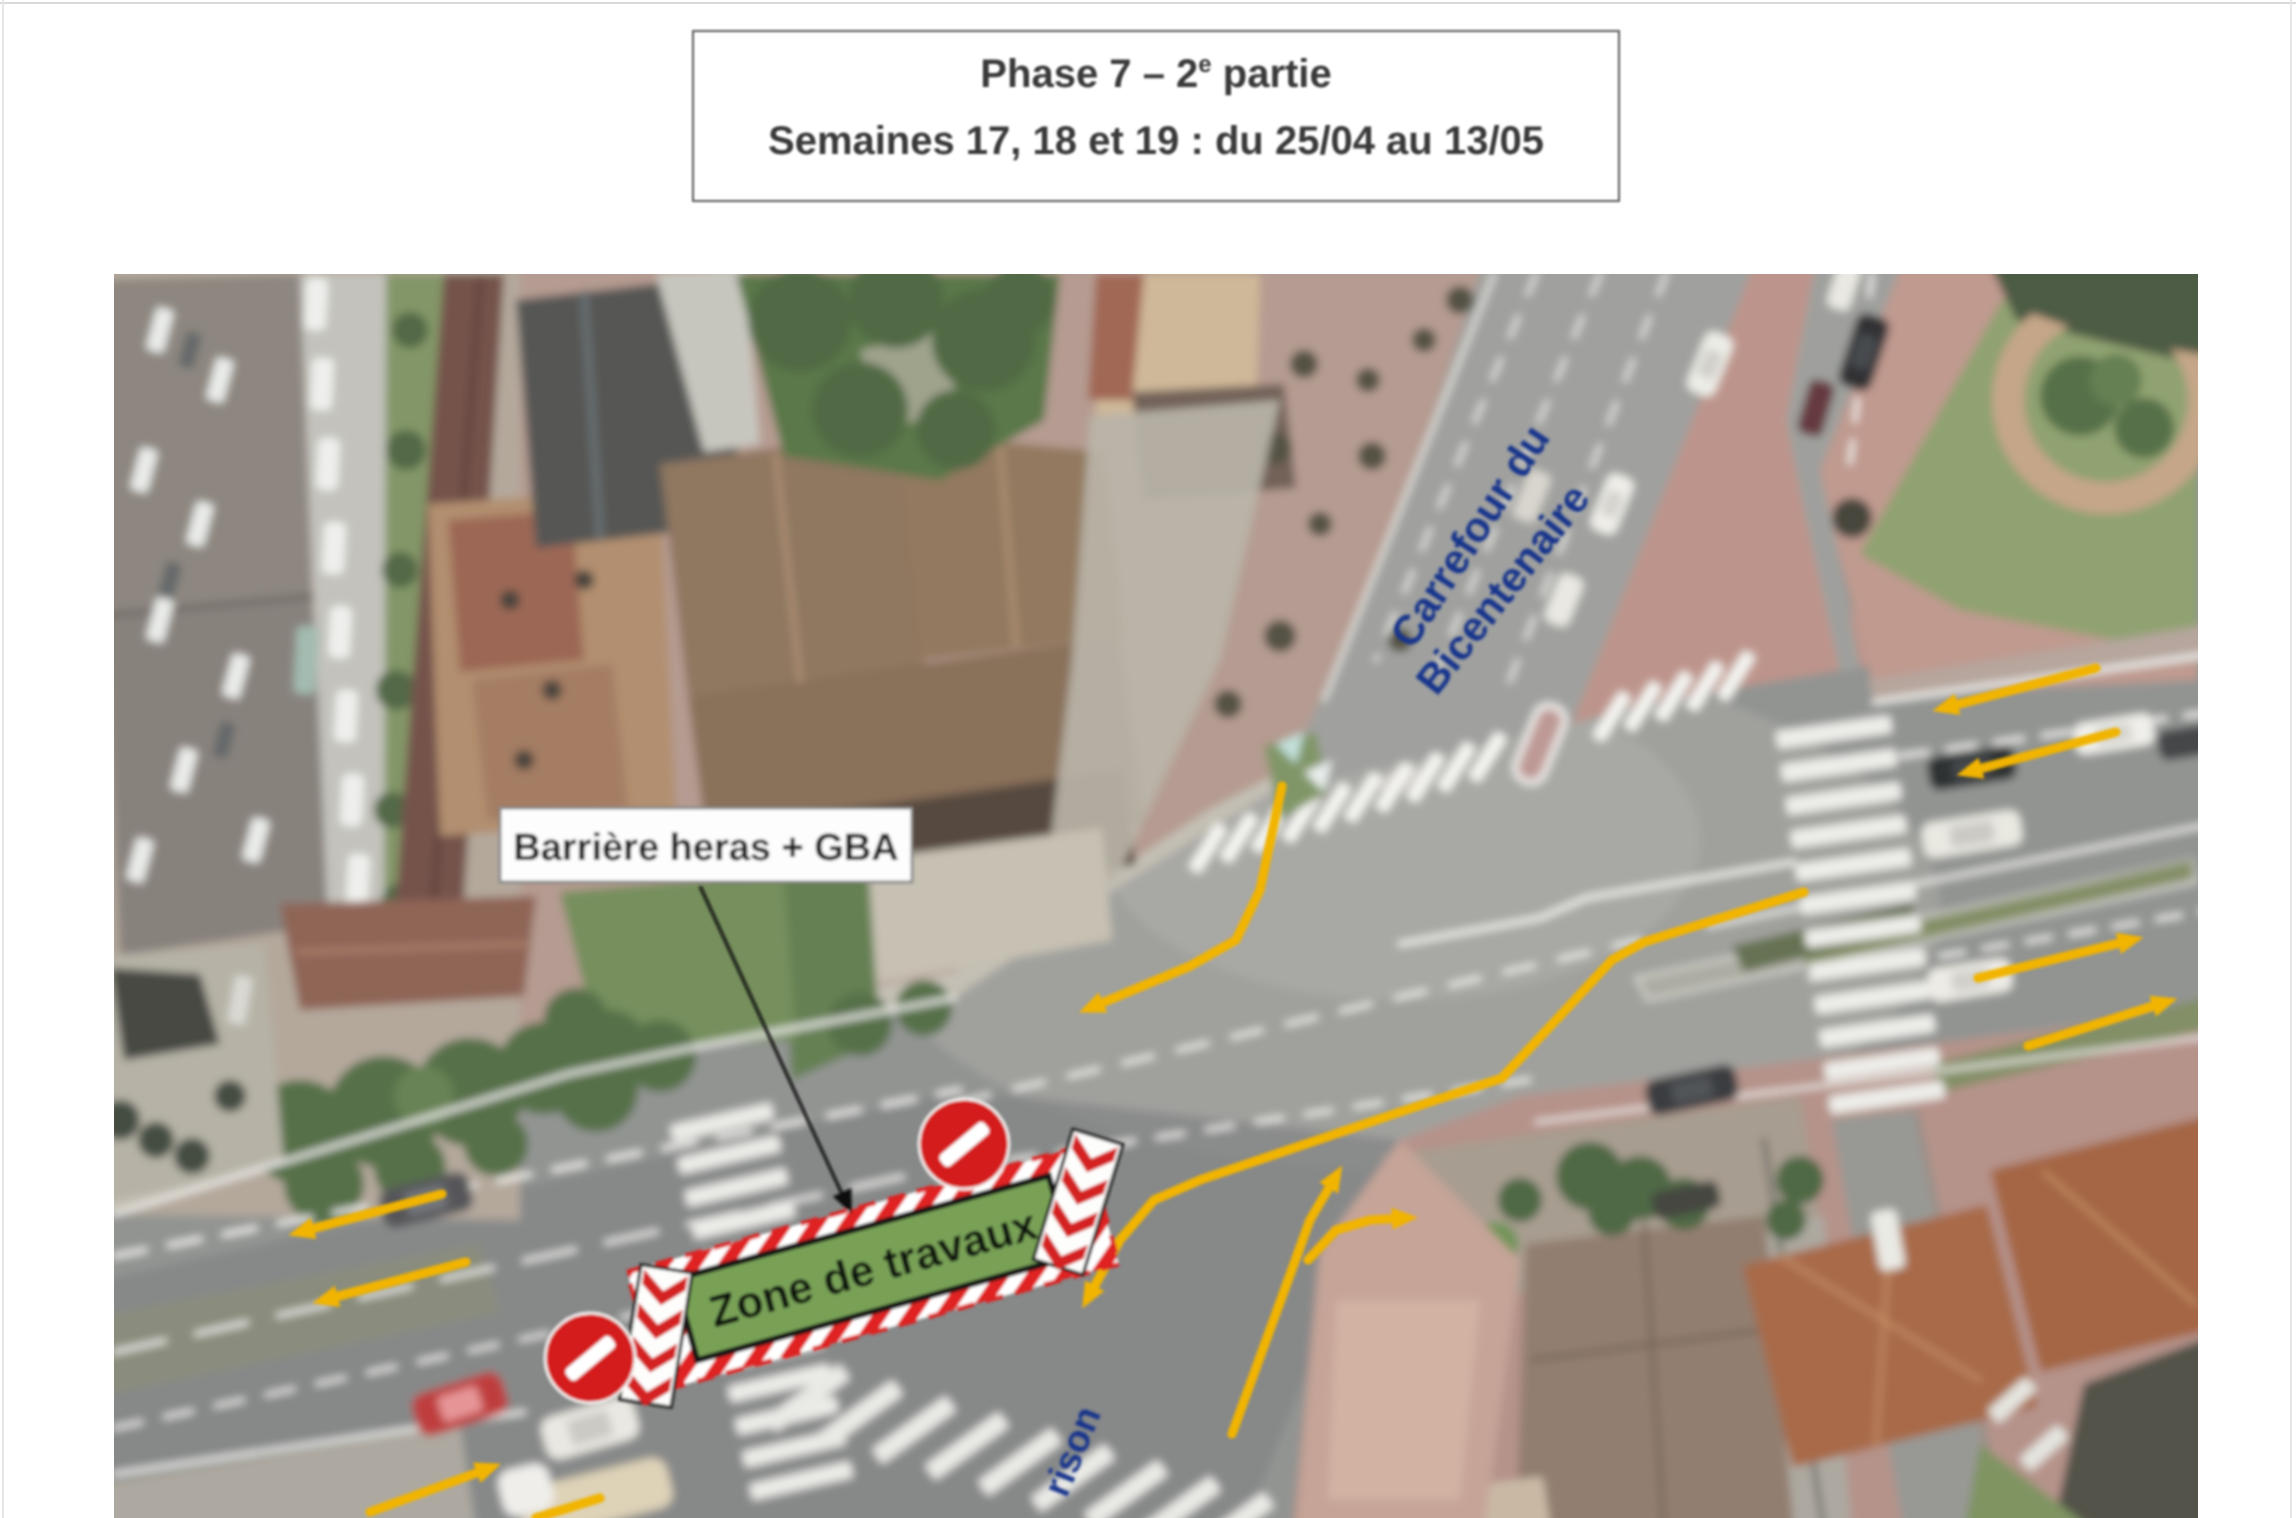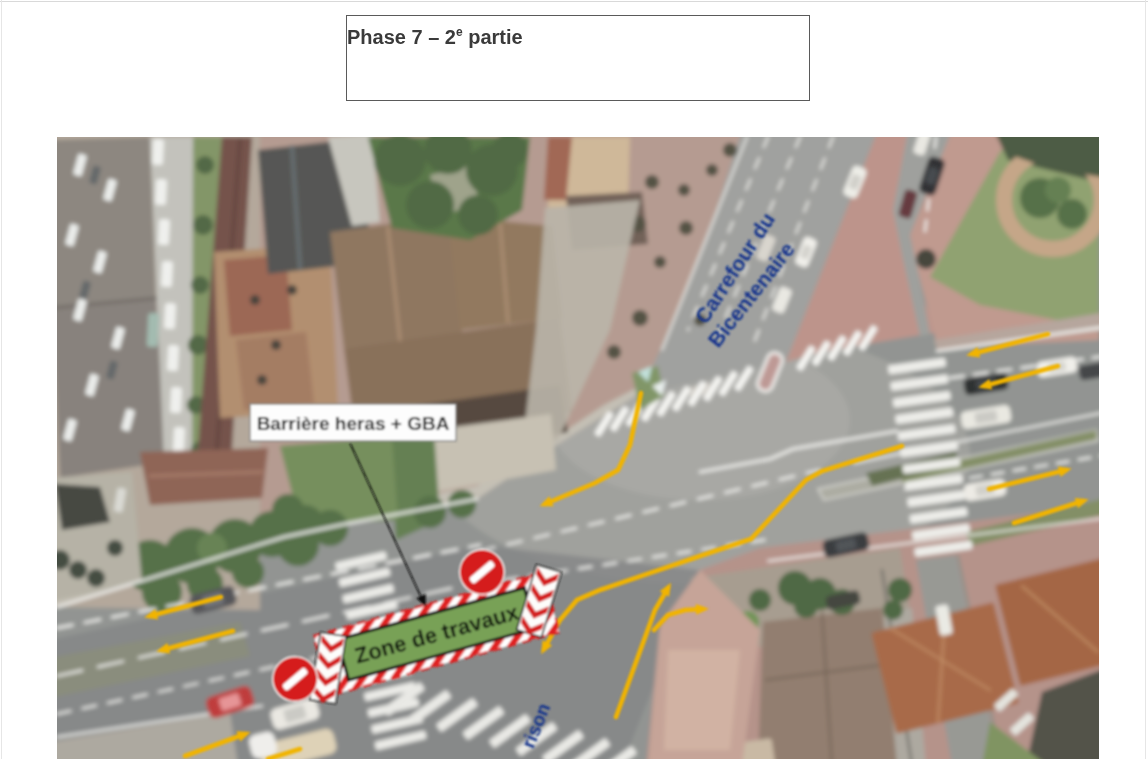--- a/index.html
+++ b/index.html
@@ -1,28 +1,29 @@
 <!DOCTYPE html>
 <html><head><meta charset="utf-8"><style>
 html,body{margin:0;padding:0;background:#ffffff;width:1148px;height:759px;overflow:hidden;}
 .edge-t{position:absolute;left:0;top:1px;width:1148px;height:1px;background:#d9d9d9;}
 .edge-l{position:absolute;left:1px;top:0;width:1px;height:759px;background:#e6e6e6;}
 .edge-r{position:absolute;left:1145px;top:0;width:1px;height:759px;background:#e6e6e6;}
 .titlebox{position:absolute;left:346px;top:15px;width:462px;height:84px;border:1.5px solid #5a5a5a;background:#fff;filter:blur(0.4px);
- font-family:"Liberation Sans",sans-serif;font-weight:bold;color:#3a3a3a;text-align:left;}
+ font-family:"Liberation Sans",sans-serif;font-weight:bold;color:#3a3a3a;text-align:center;}
 .t1{font-size:20px;margin-top:9px;}
 .t2{font-size:20px;margin-top:10px;}
 sup{font-size:12px;}
 </style></head>
 <body>
 <div class="edge-t"></div>
 <div class="edge-l"></div>
 <div class="edge-r"></div>
 <div class="titlebox">
     <div class="t1">Phase 7 – 2<sup>e</sup> partie</div>
+<div class="t2">Semaines 17, 18 et 19 : du 25/04 au 13/05</div>
   </div>
 <svg width="1148" height="759" viewBox="0 0 1148 759" style="position:absolute;left:0;top:0;">
 <defs>
 <clipPath id="pc">
         <rect x="57" y="137" width="1042" height="622"></rect>
       </clipPath>
 <pattern id="candy" width="13" height="13" patternUnits="userSpaceOnUse" patternTransform="rotate(50)">
 <rect width="13" height="13" fill="#ffffff"></rect>
         <rect width="6.5" height="13" fill="#e02020"></rect>
 </pattern>

